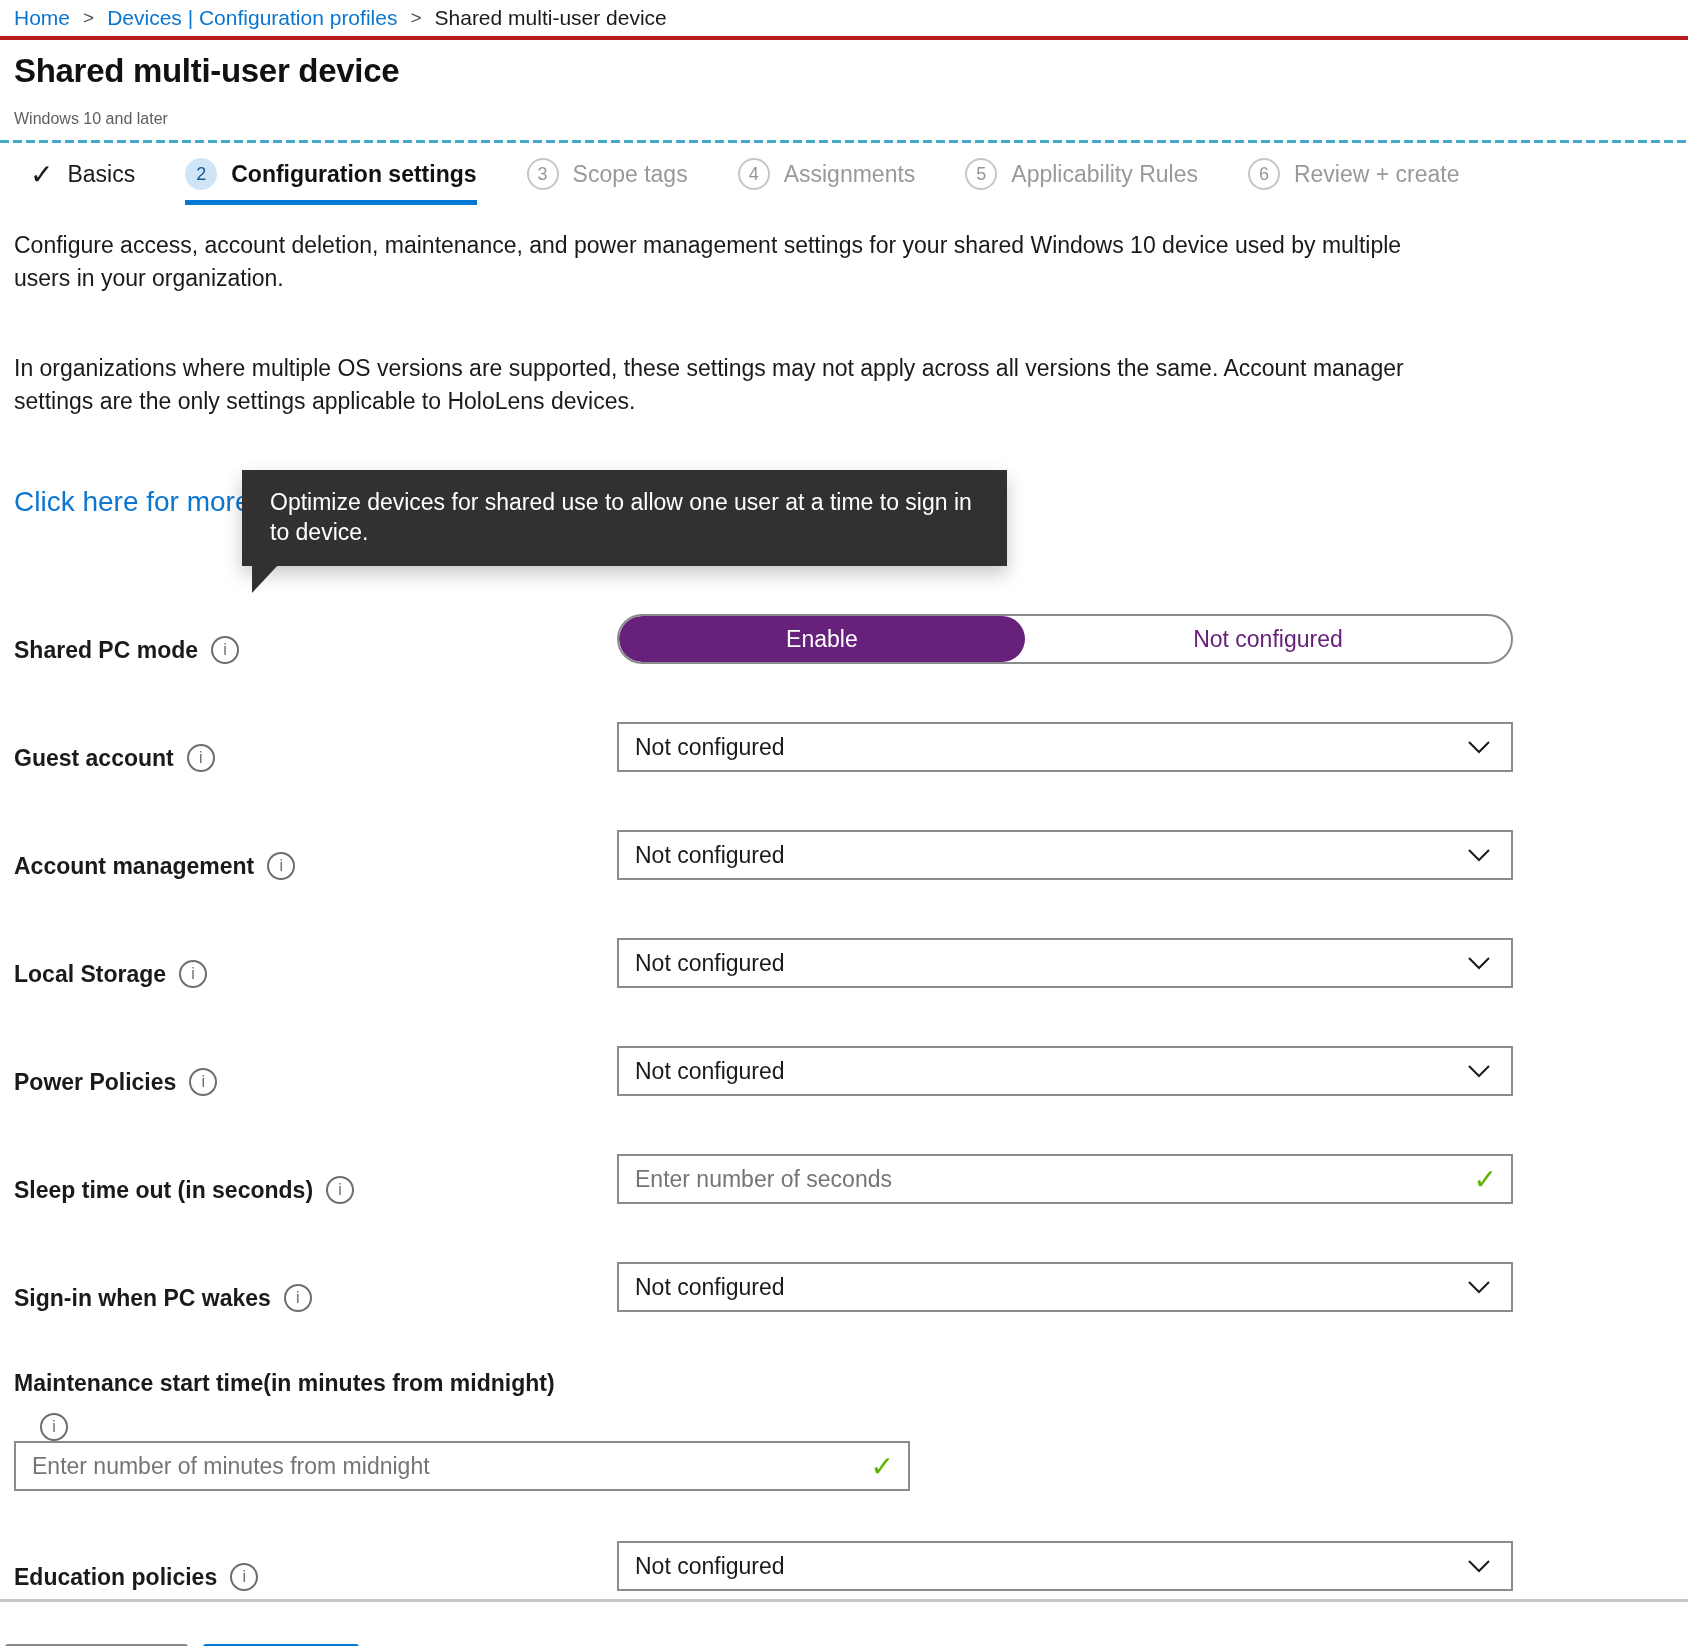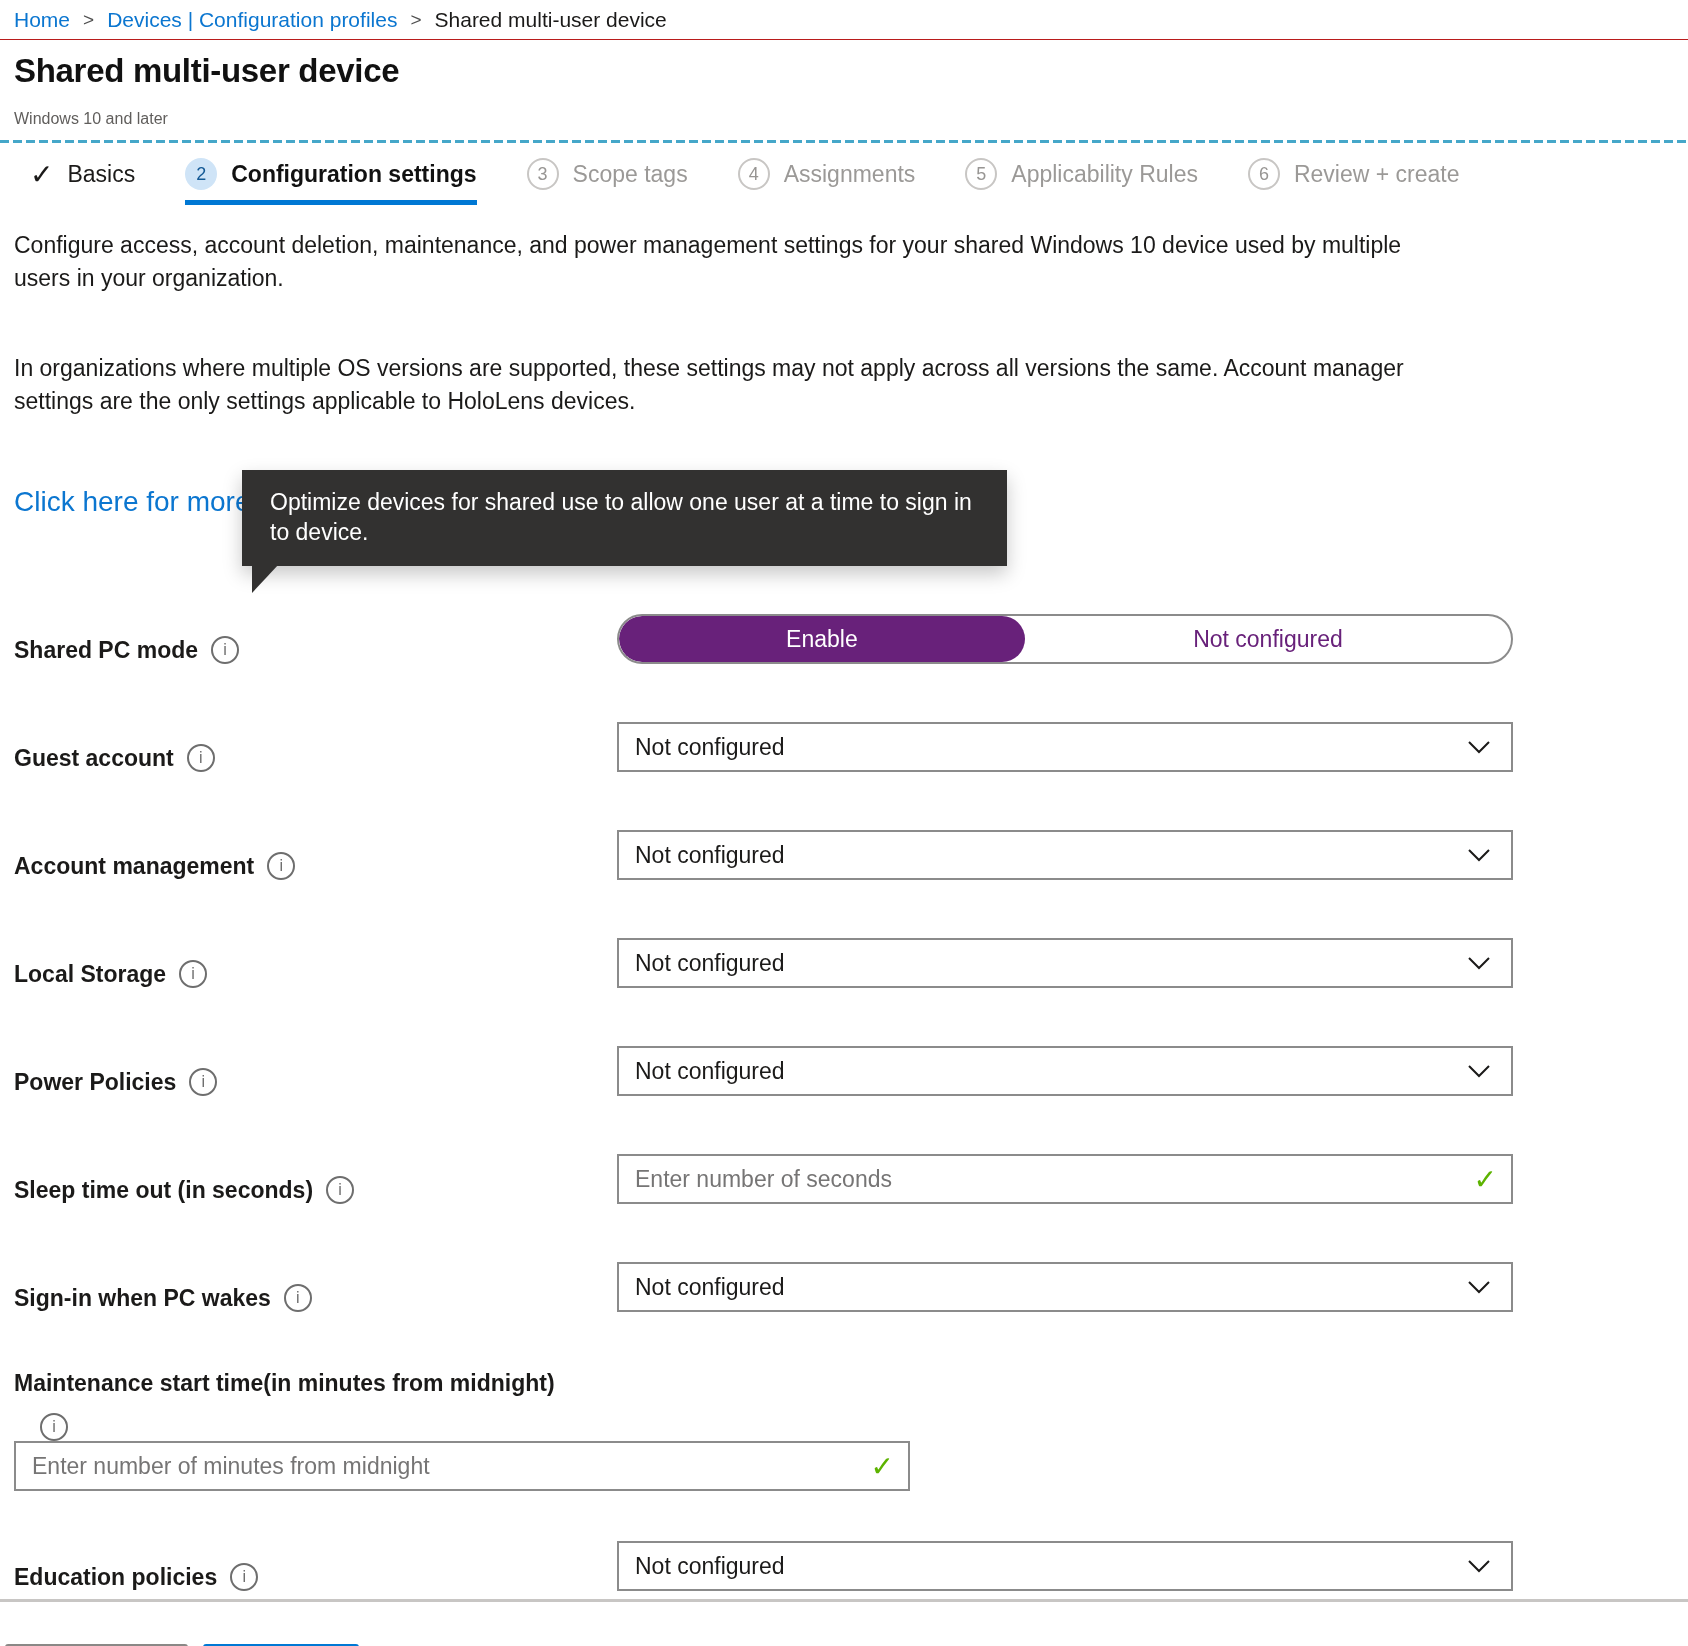--- a/index.html
+++ b/index.html
@@ -16,21 +16,21 @@
     overflow:hidden;
   }
 
   
   .breadcrumb {
     height:40px;
     display:flex;
     align-items:center;
     padding-left:14px;
     font-size:21px;
-    border-bottom:1px solid #b91c1c;
+    border-bottom:4px solid #b91c1c;
     white-space:nowrap;
   }
   .breadcrumb a { color:#0b76d0; text-decoration:none; cursor:pointer; }
   .crumb-sep { margin:0 13px; color:#4f4f4f; font-size:19px; }
   .crumb-current { color:#1b1a19; }
 
   
   .hdr { padding:12px 0 12px 14px; }
   .hdr h1 { font-size:33px; font-weight:700; color:#111111; letter-spacing:-0.3px; }
   .hdr .subtitle { font-size:16px; color:#605e5c; margin-top:20px; }

